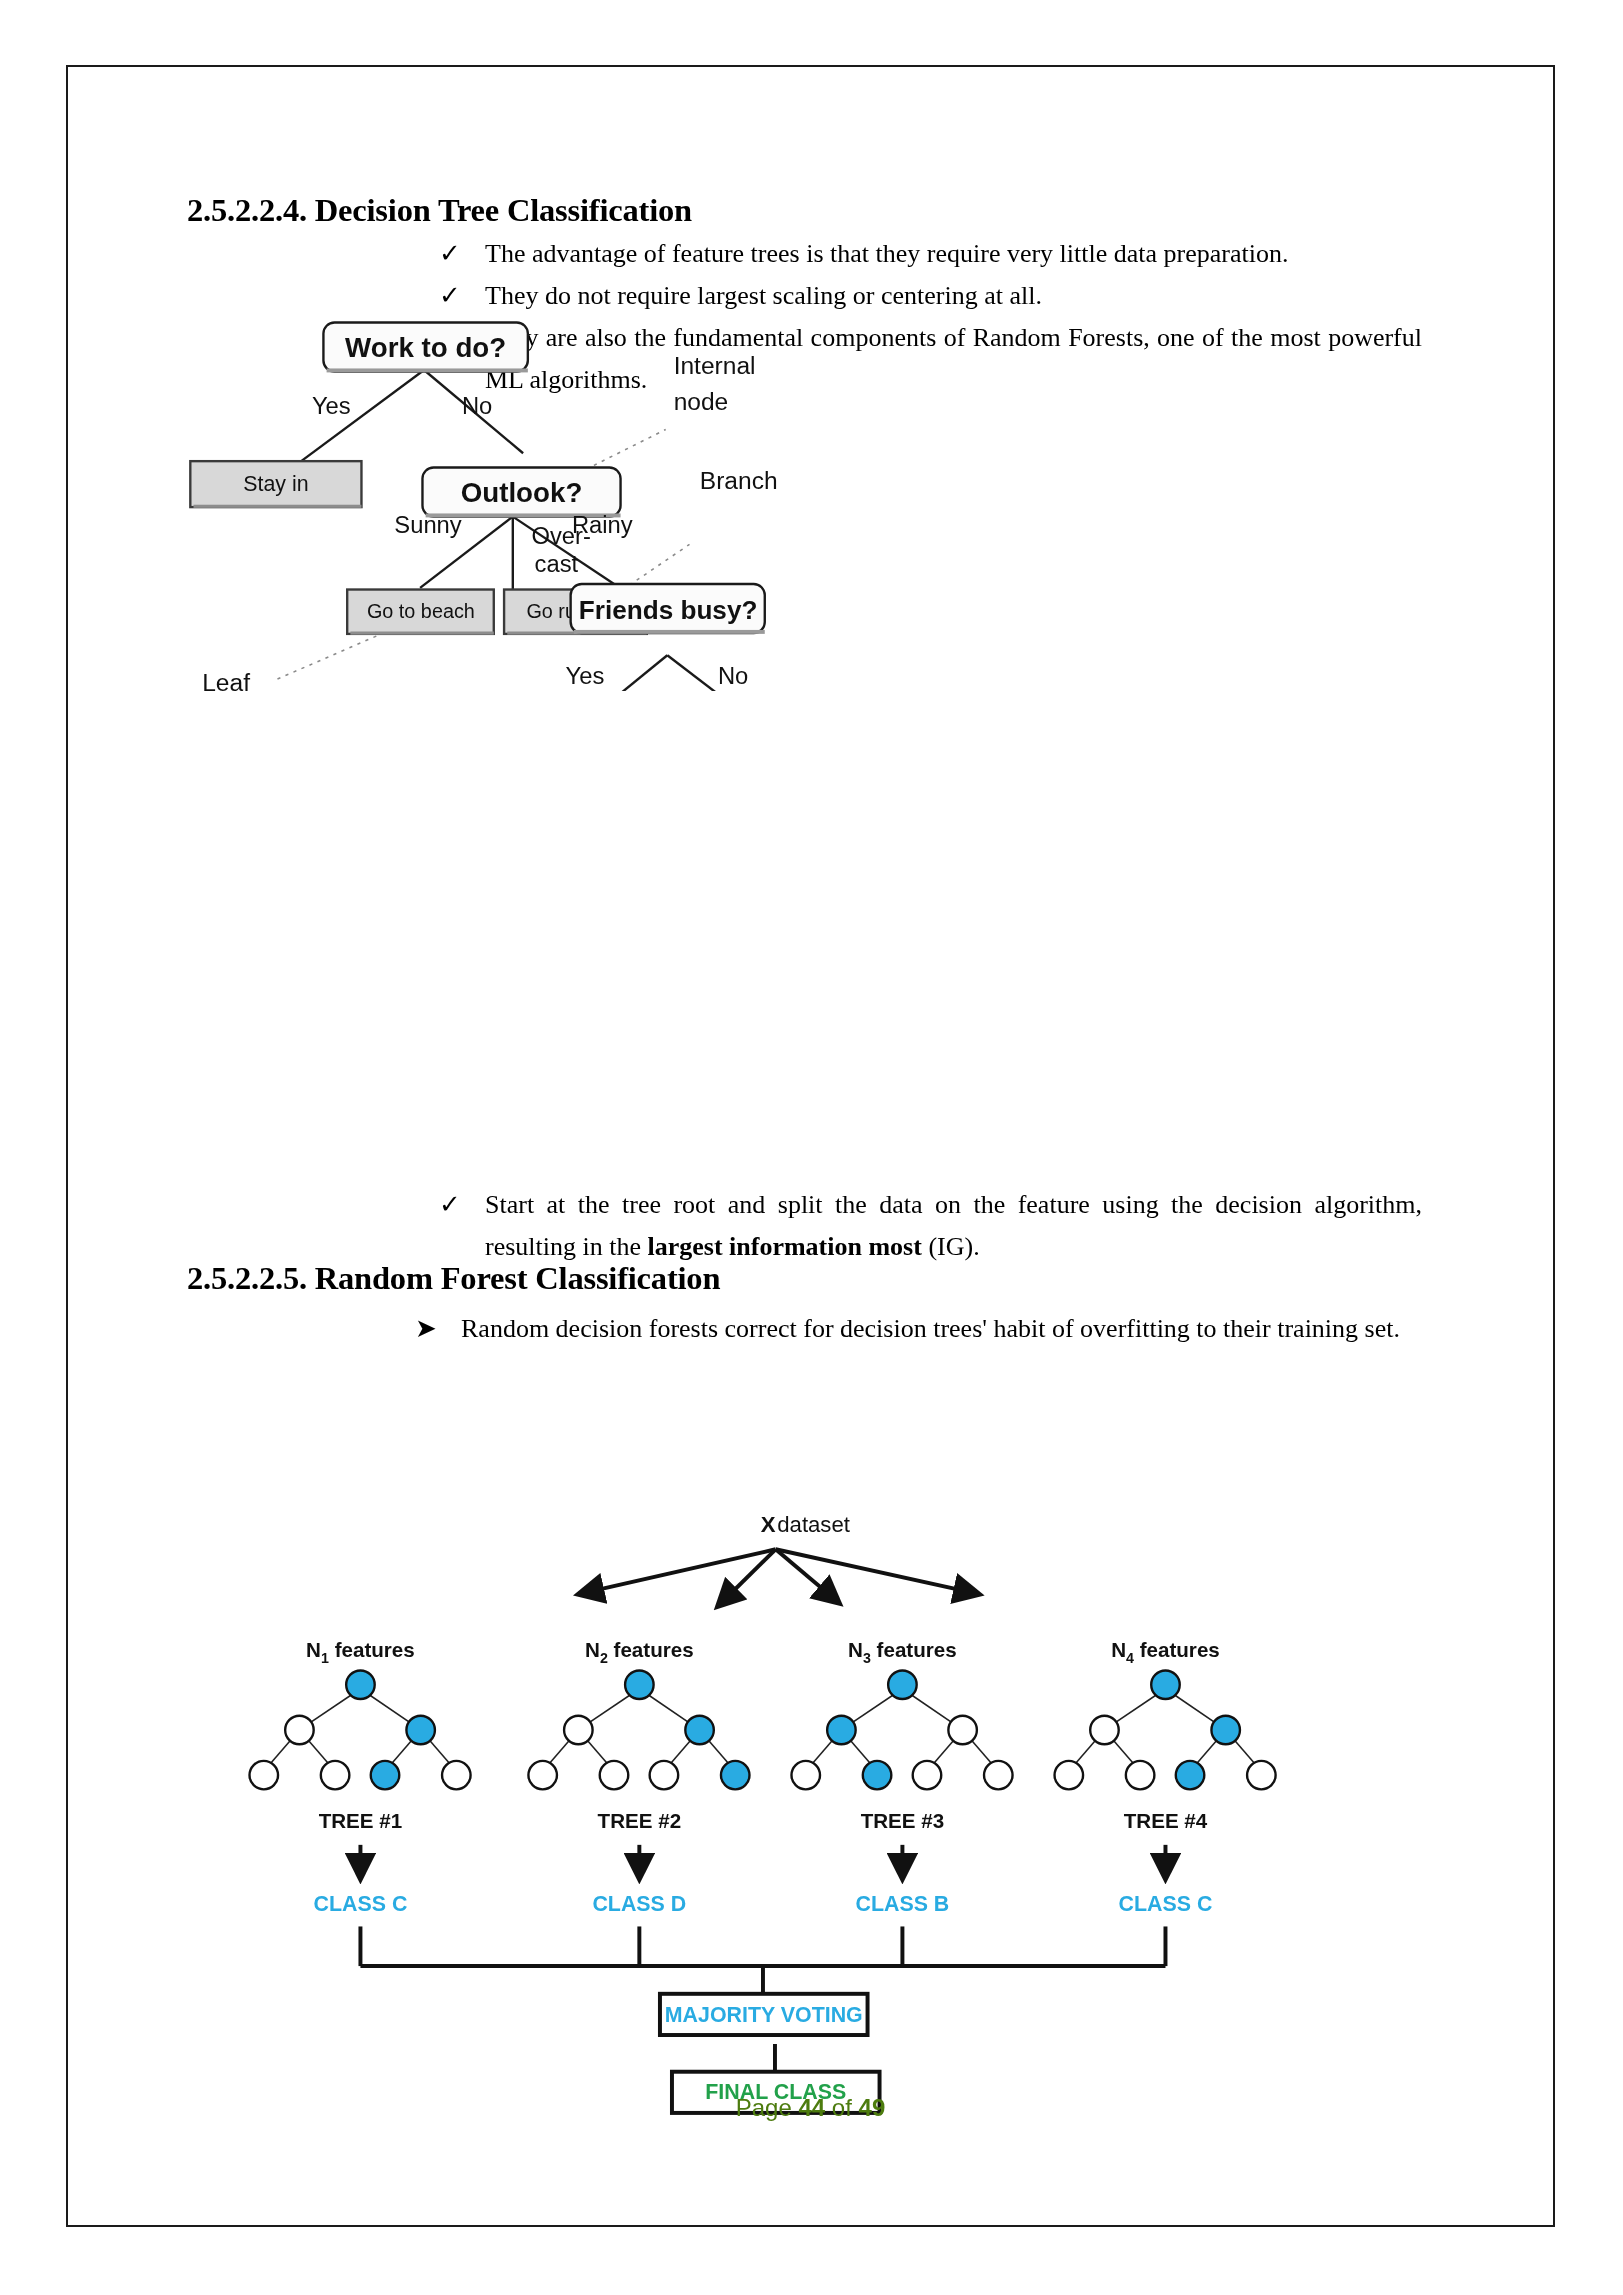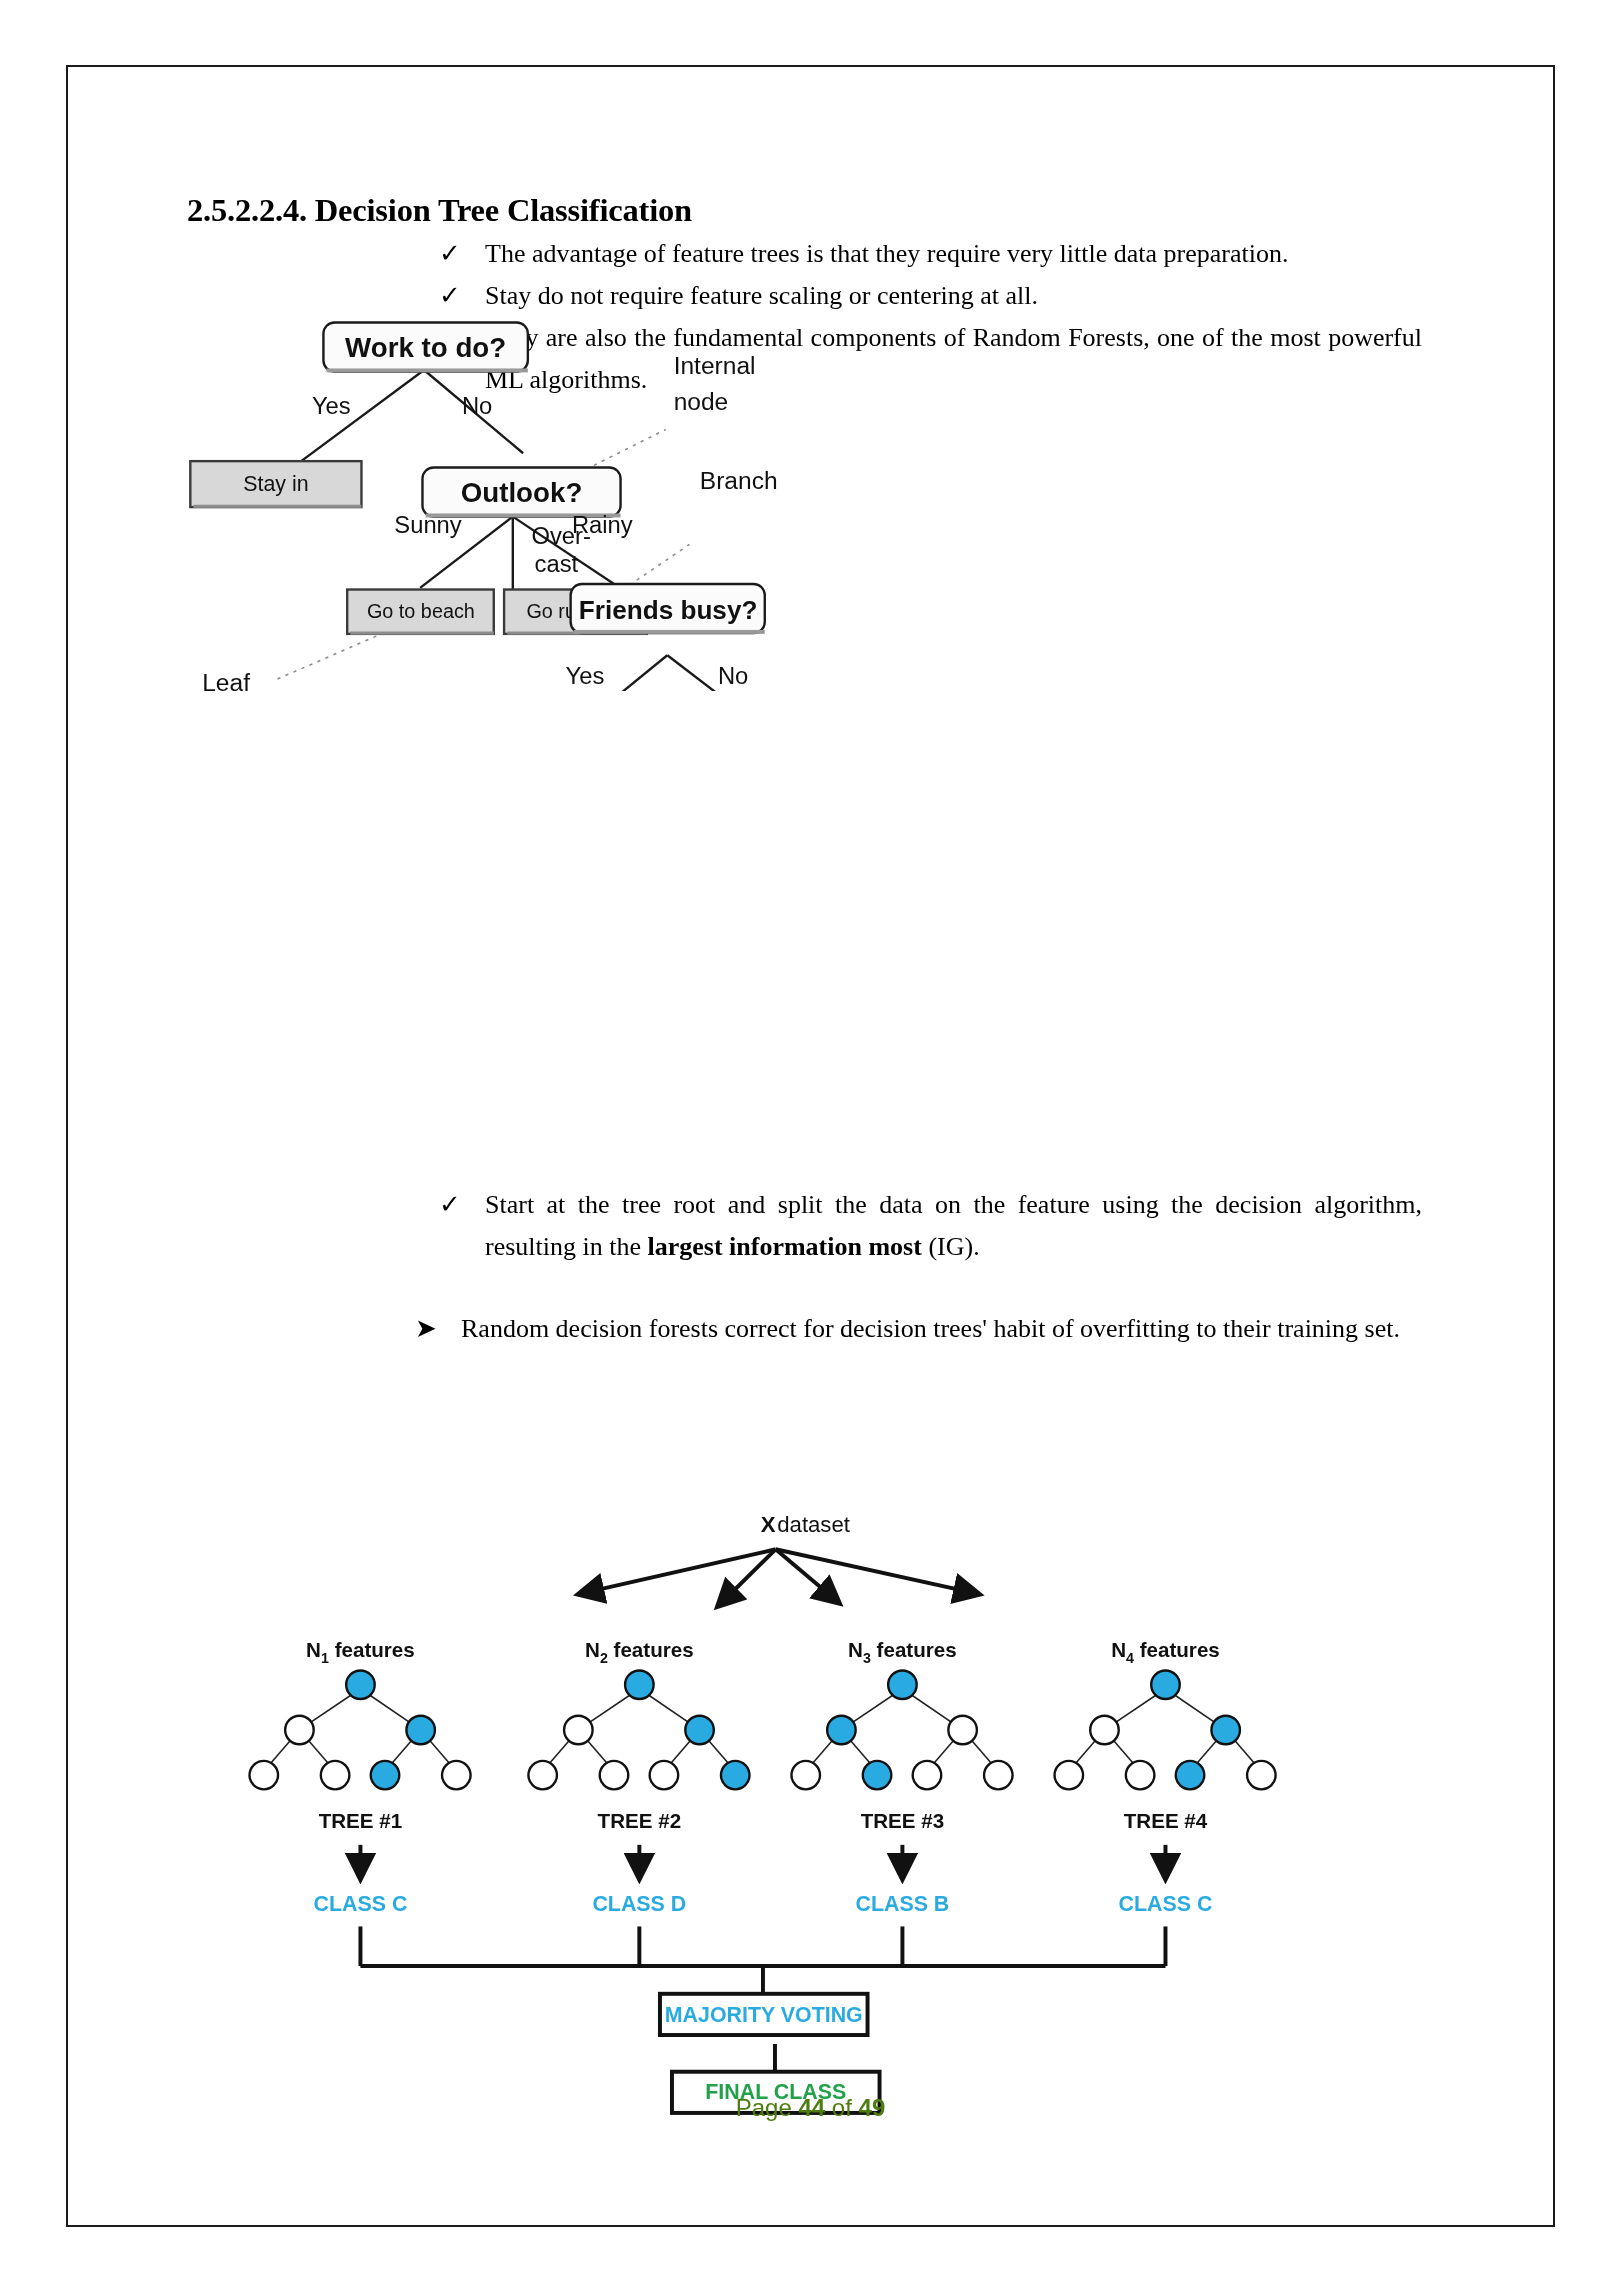--- a/index.html
+++ b/index.html
@@ -128,21 +128,21 @@
 
   <h2 class="section-heading heading-1">2.5.2.2.4. Decision Tree Classification</h2>
 
   <div class="bullets bullets-1">
     <div class="bullet-row">
       <span class="bullet-mark">✓</span>
       <span class="bullet-text">The advantage of feature trees is that they require very little data preparation.</span>
     </div>
     <div class="bullet-row">
       <span class="bullet-mark">✓</span>
-      <span class="bullet-text nojust">Stay do not require feature scaling or centering at all.</span>
+      <span class="bullet-text nojust">They do not require largest scaling or centering at all.</span>
     </div>
     <div class="bullet-row">
       <span class="bullet-mark">✓</span>
       <span class="bullet-text">They are also the fundamental components of Random Forests, one of the most powerful ML algorithms.</span>
     </div>
   </div>
 
   <div class="fig-decision-tree">
     <svg width="1347" height="428" viewBox="0 0 1700 540" xmlns="http://www.w3.org/2000/svg">
       <defs>
@@ -234,20 +234,21 @@
     </svg>
   </div>
 
   <div class="bullets bullets-2">
     <div class="bullet-row">
       <span class="bullet-mark">✓</span>
       <span class="bullet-text"><span>Start at the tree root and split the data on the feature using the decision algorithm, resulting in the </span><span class="bold-inline">largest information most</span><span> (IG).</span></span>
     </div>
   </div>
 
+  <h2 class="section-heading heading-2">2.5.2.2.5. Random Forest Classification</h2>
 
   <div class="bullets bullets-3">
     <div class="bullet-row">
       <span class="bullet-mark">➤</span>
       <span class="bullet-text">Random decision forests correct for decision trees' habit of overfitting to their training set.</span>
     </div>
   </div>
 
   <div class="fig-random-forest">
     <svg width="1347" height="571" viewBox="0 0 1700 720" xmlns="http://www.w3.org/2000/svg">

